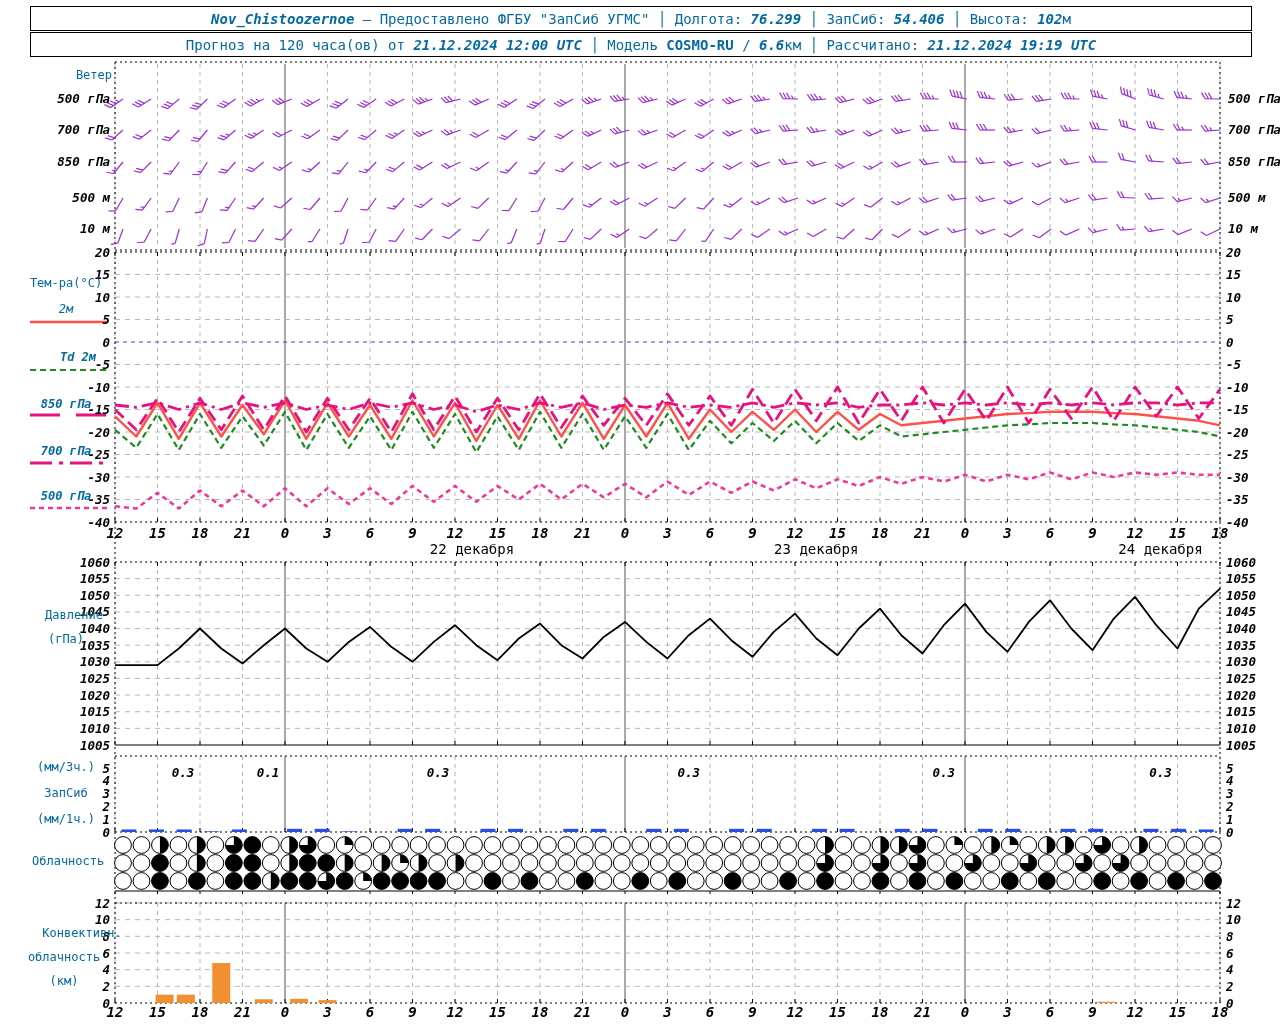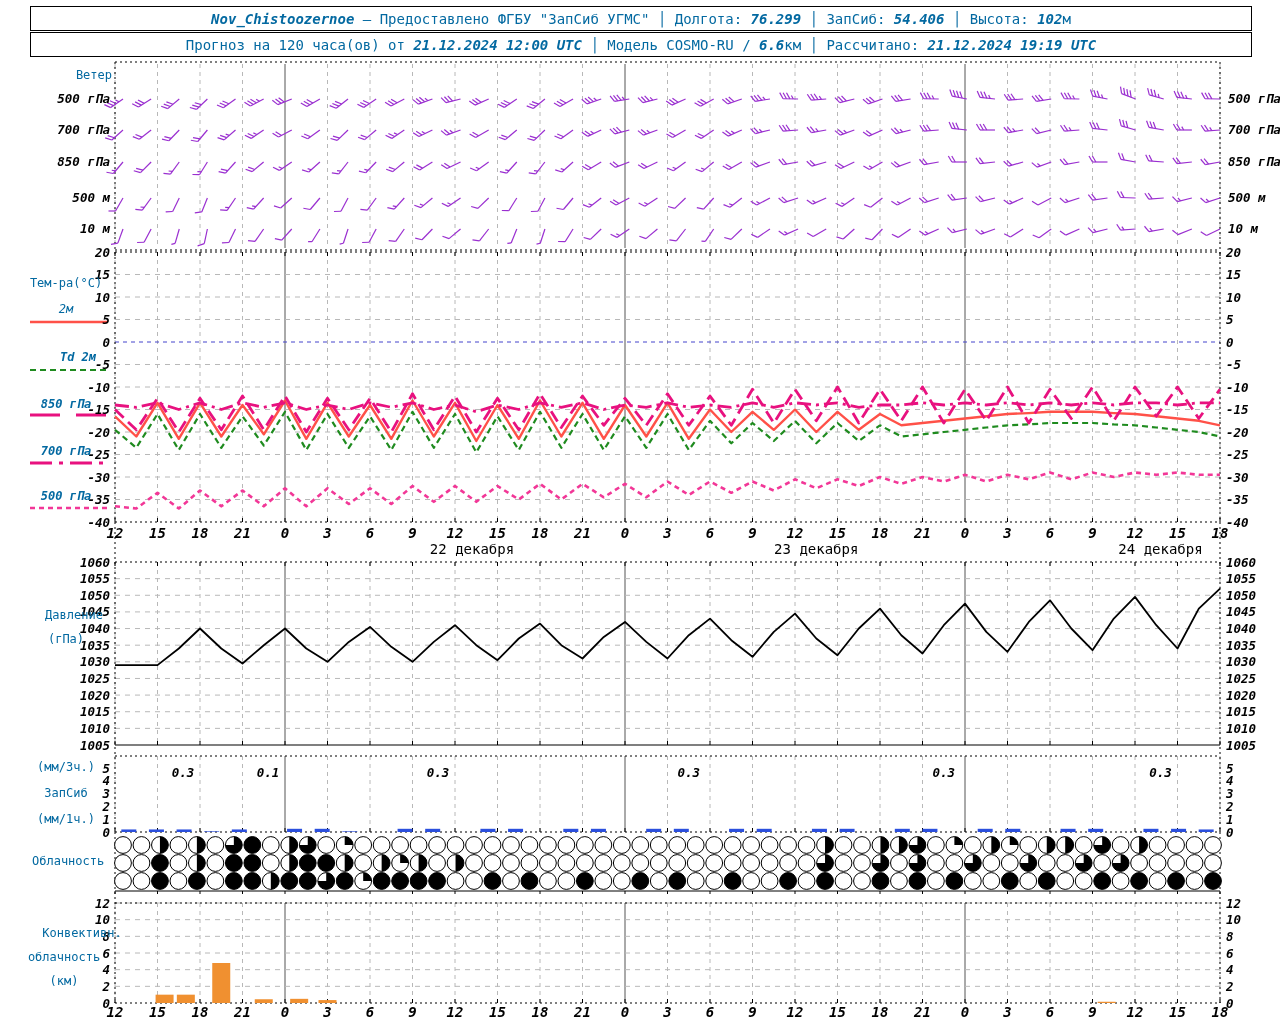--- a/index.html
+++ b/index.html
@@ -1,20 +1,20 @@
 <!DOCTYPE html>
 <html><head>
 <meta charset="utf-8">
 <style>
   html,body{margin:0;padding:0;background:#fff;}
   #page{position:relative;width:1280px;height:1024px;background:#fff;overflow:hidden;
         font-family:"DejaVu Sans Mono","Liberation Mono",monospace;color:#0369a1;}
   .hdrbox{position:absolute;left:30px;width:1220px;height:23px;border:1px solid #000;
           display:flex;align-items:center;justify-content:center;font-size:14px;white-space:pre;}
-  .hdrbox .b{font-weight:normal;}
+  .hdrbox .b{font-weight:bold;}
   .hdrbox .bi{font-weight:bold;font-style:italic;}
   .lbl{position:absolute;font-size:12px;white-space:pre;}
   .lbl.right{text-align:right;}
   .lbl.center{text-align:center;}
   svg text{font-family:"DejaVu Sans Mono","Liberation Mono",monospace;}
   svg text.num{font-size:12.5px;font-style:italic;font-weight:bold;}
   svg text.hour{font-size:14px;font-style:italic;font-weight:bold;}
   svg text.date{font-size:14px;}
   .warn{position:absolute;font-size:15px;font-weight:bold;text-align:center;white-space:pre;background:transparent;}
 </style>

